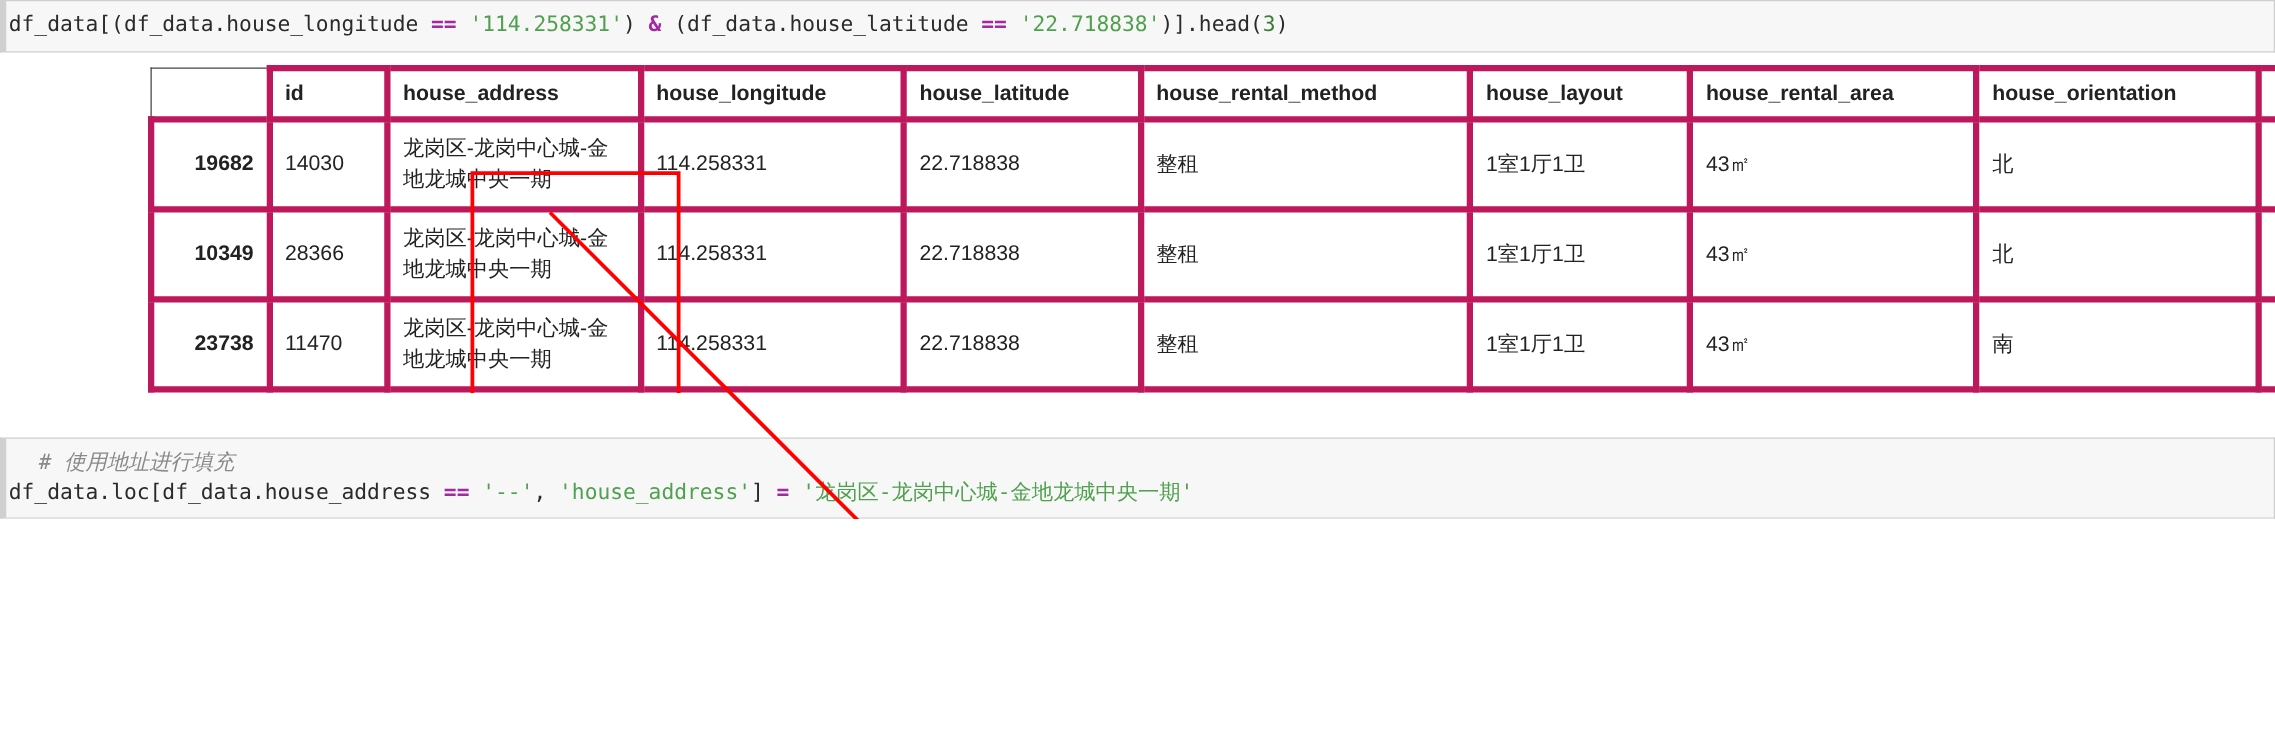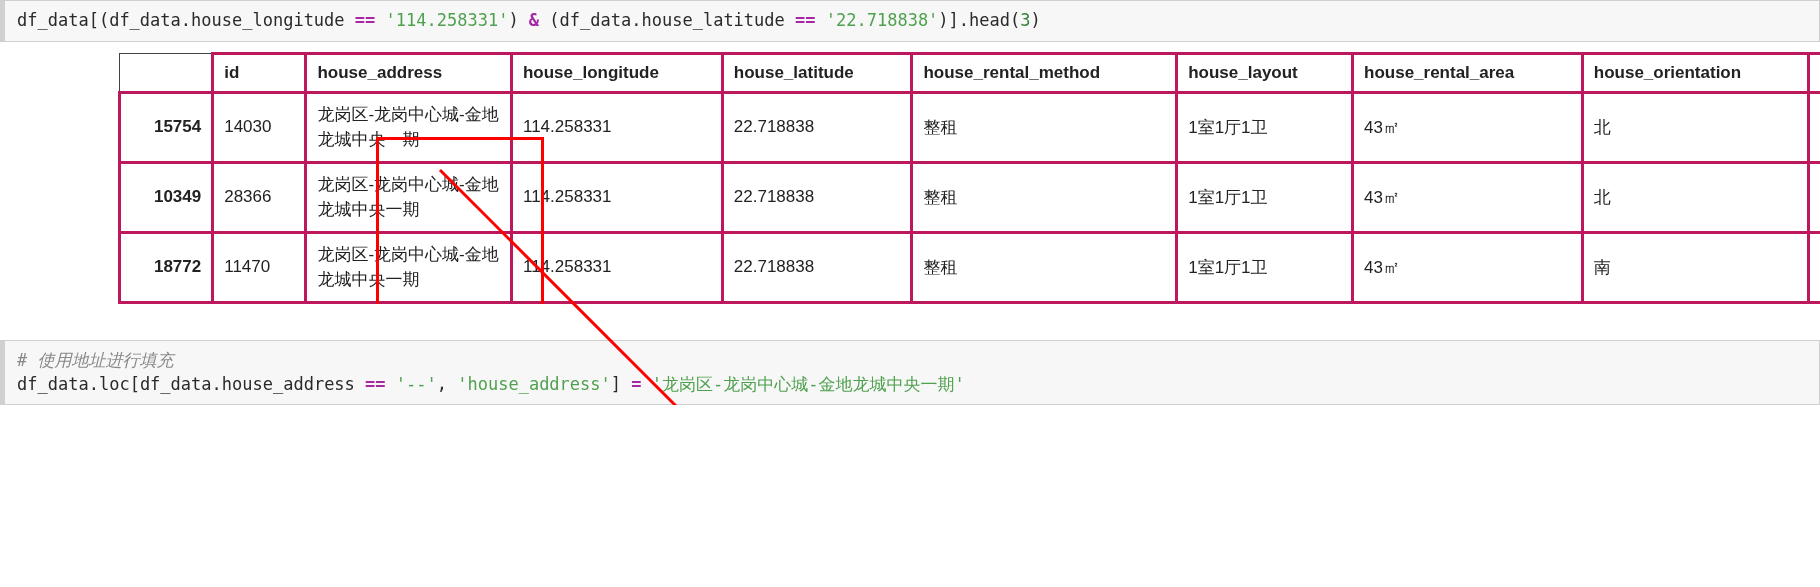--- a/index.html
+++ b/index.html
@@ -24,38 +24,38 @@
     font-family: "Consolas", "Menlo", "DejaVu Sans Mono", monospace;
     font-size: 16px;
     color: #303F9F;
     line-height: 1.2;
   }
   .input-area {
     flex: 1;
     border: 1px solid #cfcfcf;
     border-left: 5px solid #d0d0d0;
     background: #f7f7f7;
-    padding: 8px 12px;
+    padding: 8px 2px;
     font-family: "Consolas", "Menlo", "DejaVu Sans Mono", monospace;
     font-size: 17px;
     line-height: 1.4;
     white-space: pre;
     overflow-x: auto;
   }
   .output-area {
     flex: 1;
     padding: 10px 0 8px 8px;
     overflow: hidden;
   }
   
   .tok-o { color: #a626a4; font-weight: bold;}
   .tok-s { color: #50a14f; }
   .tok-n { color: #2a2a2a; }
   .tok-mi { color: #388039; }
-  .tok-c { color: #888a8a; font-style: italic; }
+  .tok-c { color: #888a8a; font-style: italic; margin-left: 24px; }
 
   .df-scroll {
     overflow-x: auto;
     width: 100%;
     position: relative;
   }
   .df-scroll::-webkit-scrollbar {
     height: 14px;
   }
   .df-scroll::-webkit-scrollbar-track {
@@ -65,21 +65,21 @@
     background: #c1c1c1;
   }
   table.dataframe {
     border-collapse: collapse;
     font-size: 17px;
     color: #222;
     min-width: 1810px;
   }
   table.dataframe th,
   table.dataframe td {
-    border: 3px solid #be185d;
+    border: 5px solid #be185d;
     padding: 8px 10px;
     text-align: left;
     vertical-align: middle;
   }
   table.dataframe thead th {
     font-weight: bold;
     text-align: left;
     background: #fff;
   }
   table.dataframe tbody th {
@@ -141,21 +141,21 @@
                 <th>house_latitude</th>
                 <th>house_rental_method</th>
                 <th>house_layout</th>
                 <th>house_rental_area</th>
                 <th>house_orientation</th>
                 <th>house_r</th>
               </tr>
           </thead>
           <tbody id="df-body">
               <tr>
-                <th>15754</th>
+                <th>19682</th>
                 <td>14030</td>
                 <td class="addr-cell">龙岗区-龙岗中心城-金地龙城中央一期</td>
                 <td>114.258331</td>
                 <td>22.718838</td>
                 <td>整租</td>
                 <td>1室1厅1卫</td>
                 <td>43㎡</td>
                 <td>北</td>
                 <td>2200 元/</td>
               </tr>
@@ -165,21 +165,21 @@
                 <td class="addr-cell">龙岗区-龙岗中心城-金地龙城中央一期</td>
                 <td>114.258331</td>
                 <td>22.718838</td>
                 <td>整租</td>
                 <td>1室1厅1卫</td>
                 <td>43㎡</td>
                 <td>北</td>
                 <td>2600 元/</td>
               </tr>
               <tr>
-                <th>18772</th>
+                <th>23738</th>
                 <td>11470</td>
                 <td class="addr-cell">龙岗区-龙岗中心城-金地龙城中央一期</td>
                 <td>114.258331</td>
                 <td>22.718838</td>
                 <td>整租</td>
                 <td>1室1厅1卫</td>
                 <td>43㎡</td>
                 <td>南</td>
                 <td>2500 元/</td>
               </tr>

